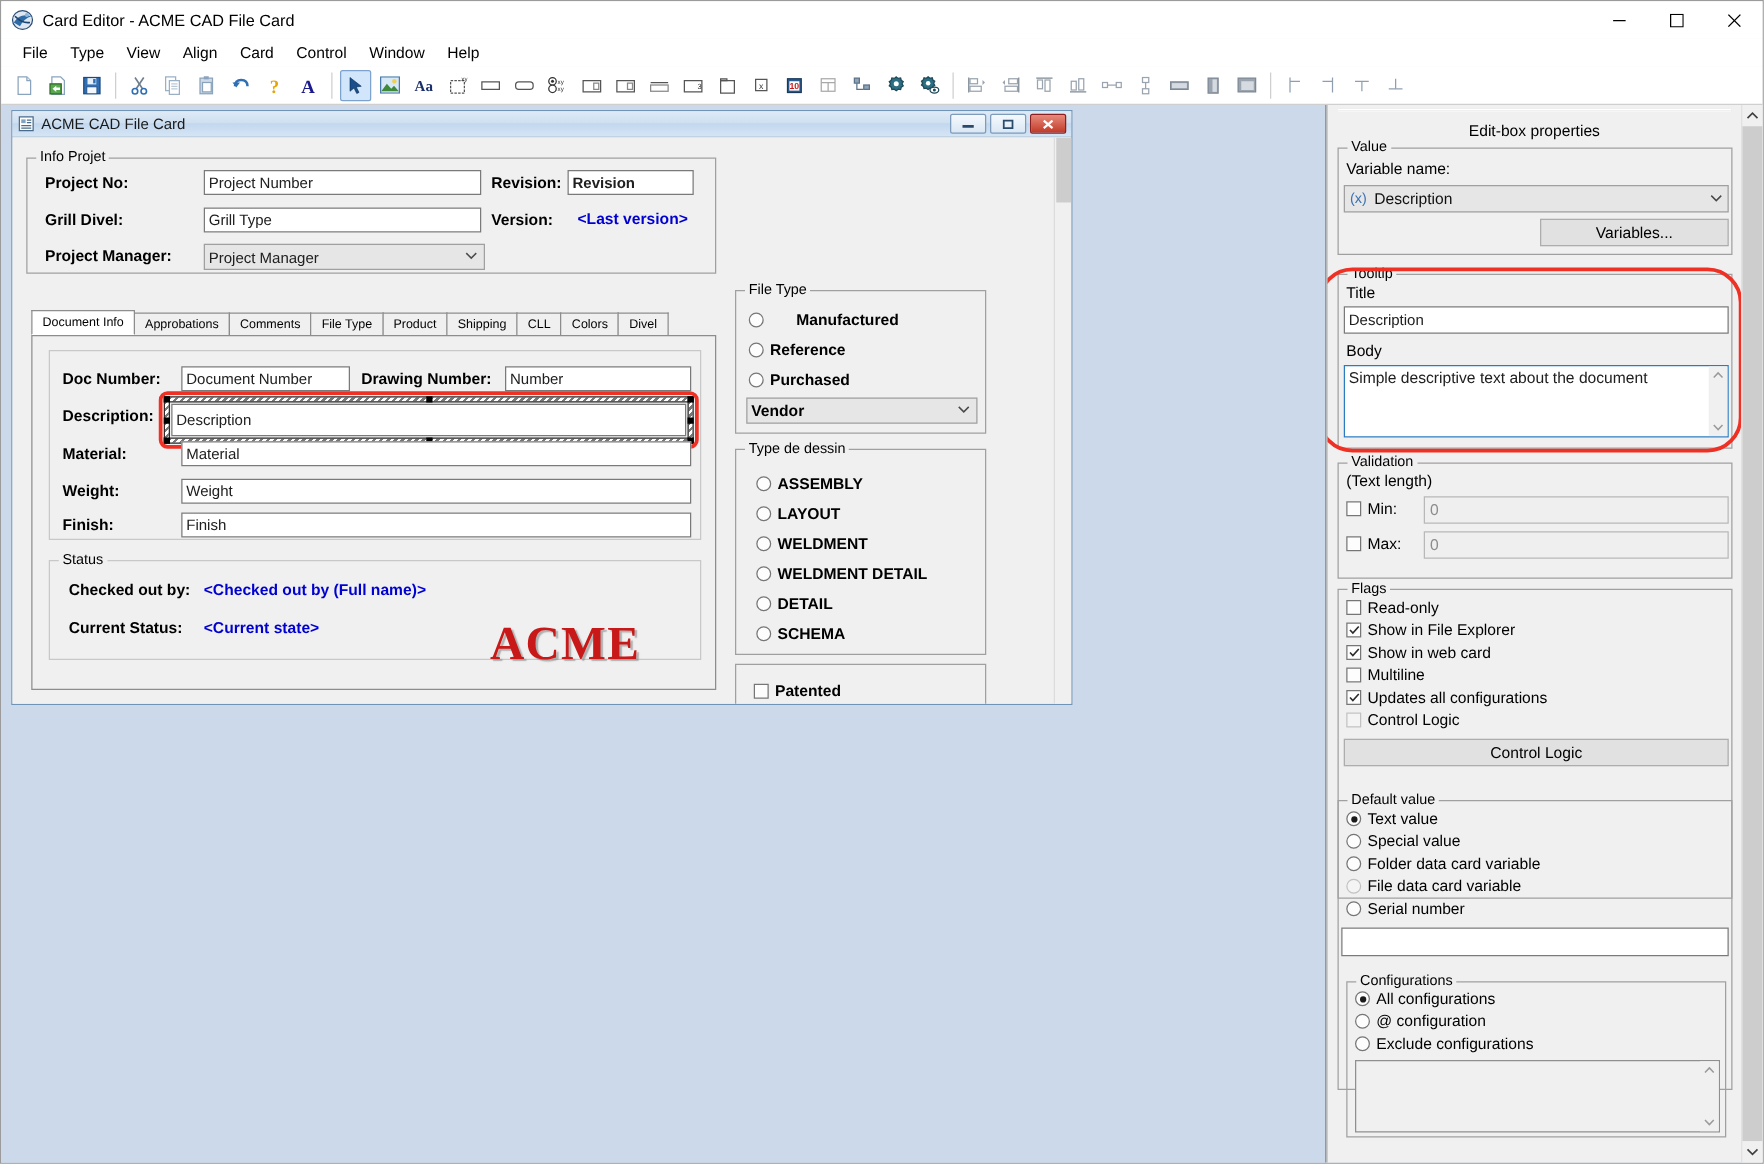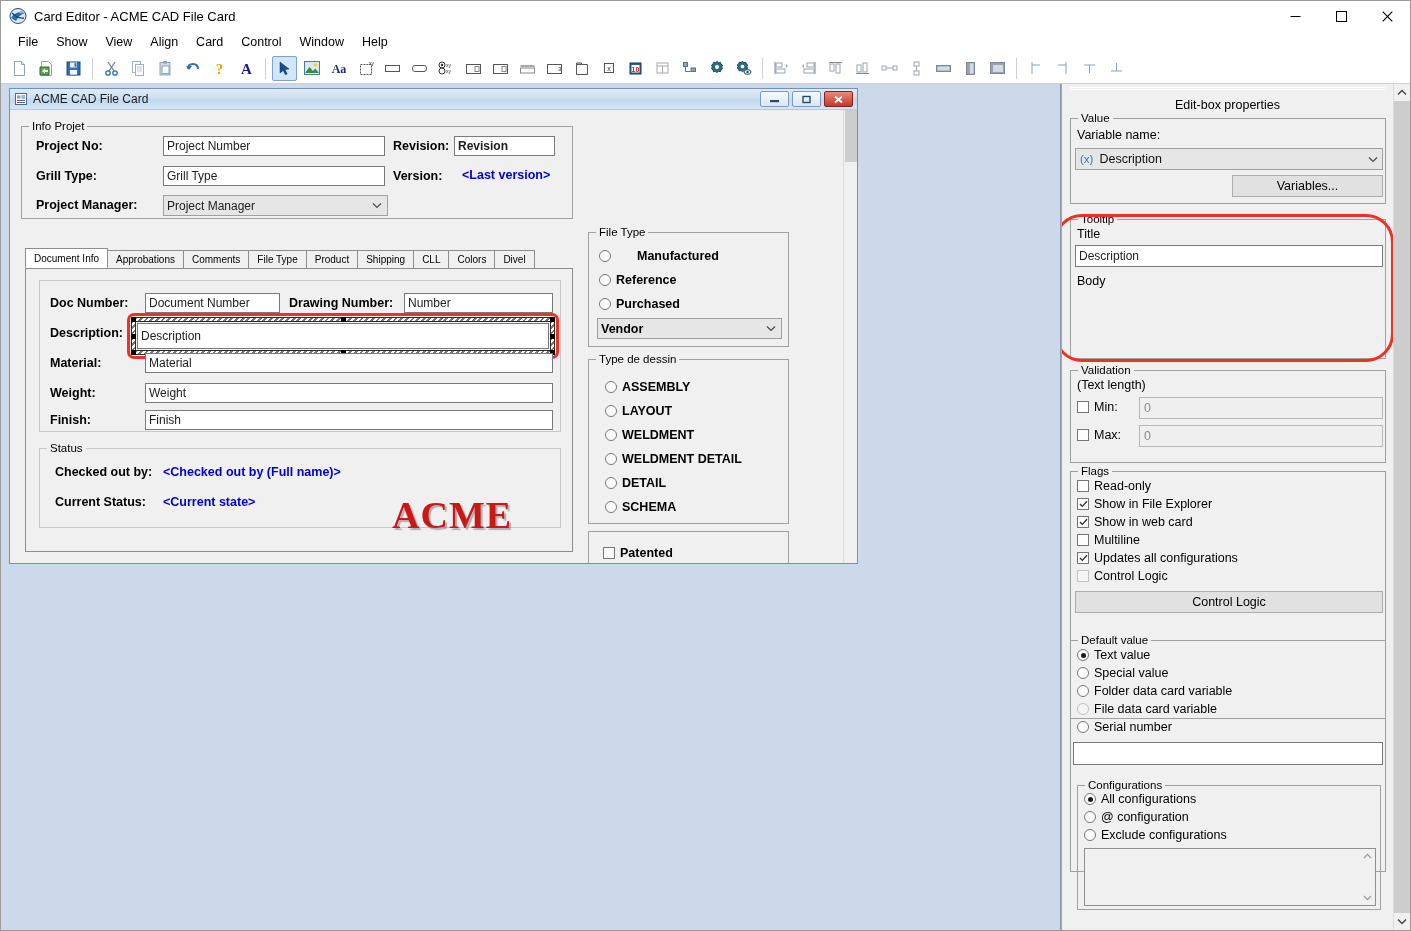--- a/index.html
+++ b/index.html
@@ -260,21 +260,21 @@
         <svg width="11" height="11" viewBox="0 0 11 11">
             <line x1="0.7" y1="0.7" x2="10.3" y2="10.3" stroke="currentColor" stroke-width="1.1"></line>
             <line x1="10.3" y1="0.7" x2="0.7" y2="10.3" stroke="currentColor" stroke-width="1.1"></line>
           </svg>
       </div>
     </div>
   </div>
 
   <div class="menubar">
     <div class="menu-item">File</div>
-    <div class="menu-item">Show</div>
+    <div class="menu-item">Type</div>
     <div class="menu-item">View</div>
     <div class="menu-item">Align</div>
     <div class="menu-item">Card</div>
     <div class="menu-item">Control</div>
     <div class="menu-item">Window</div>
     <div class="menu-item">Help</div>
   </div>
 
   <div class="toolbar">
 
@@ -590,21 +590,21 @@
 
             <div class="gbox" style="left:11px; top:16px; width:552px; height:93px;">
               <span class="gb-label">Info Projet</span>
 
               <span class="lbl-bold" style="position:absolute; left:14px; top:12px;">Project No:</span>
               <div class="edit" style="left:141px; top:9px; width:222px; height:20px;">Project Number</div>
 
               <span class="lbl-bold" style="position:absolute; left:371px; top:12px;">Revision:</span>
               <div class="edit bold" style="left:432px; top:9px; width:101px; height:20px;">Revision</div>
 
-              <span class="lbl-bold" style="position:absolute; left:14px; top:42px;">Grill Type:</span>
+              <span class="lbl-bold" style="position:absolute; left:14px; top:42px;">Grill Divel:</span>
               <div class="edit" style="left:141px; top:39px; width:222px; height:20px;">Grill Type</div>
 
               <span class="lbl-bold" style="position:absolute; left:371px; top:42px;">Version:</span>
               <span class="lbl-blue" style="position:absolute; left:440px; top:41px;text-align:right;">&lt;Last version&gt;</span>
 
               <span class="lbl-bold" style="position:absolute; left:14px; top:71px;">Project Manager:</span>
               <div class="combo" style="left:141px; top:68px; width:225px; height:21px;">
                 <span>Project Manager</span>
                 <span class="cb-arrow">
                   <svg width="10" height="7" viewBox="0 0 10 7">
@@ -765,20 +765,35 @@
             </span>
           </div>
           <div class="btn" style="left:161px; top:56px; width:151px; height:22px;">Variables...</div>
         </div>
 
         <div class="gbox" style="left:8px; top:135px; width:316px; height:140px;">
           <span class="gb-label">Tooltip</span>
           <span class="plain" style="left:6px; top:7px;">Title</span>
           <div class="edit" style="left:4px; top:25px; width:308px; height:22px;">Description</div>
           <span class="plain" style="left:6px; top:54px;">Body</span>
+          <div class="ta focus" style="left:4px; top:72px; width:308px; height:58px;">
+            <span>Simple descriptive text about the document</span>
+            <div class="tscroll">
+              <span>
+                <svg width="9" height="6" viewBox="0 0 9 6">
+                    <path d="M1 5L4.5 1.3 8 5" fill="none" stroke="#9a9a9a" stroke-width="1.2"></path>
+                  </svg>
+              </span>
+              <span>
+                <svg width="9" height="6" viewBox="0 0 9 6">
+                    <path d="M1 1L4.5 4.7 8 1" fill="none" stroke="#9a9a9a" stroke-width="1.2"></path>
+                  </svg>
+              </span>
+            </div>
+          </div>
         </div>
 
         <div class="gbox" style="left:8px; top:286px; width:316px; height:93px;">
           <span class="gb-label">Validation</span>
           <span class="plain" style="left:6px; top:7px;">(Text length)</span>
           <div class="checkbox" style="left:6px; top:29px;">
             <span class="ck"></span>
             <span class="plain" style="position:static;">Min:</span>
           </div>
           <div class="edit-ro" style="left:68px; top:26px; width:244px; height:22px;">0</div>

